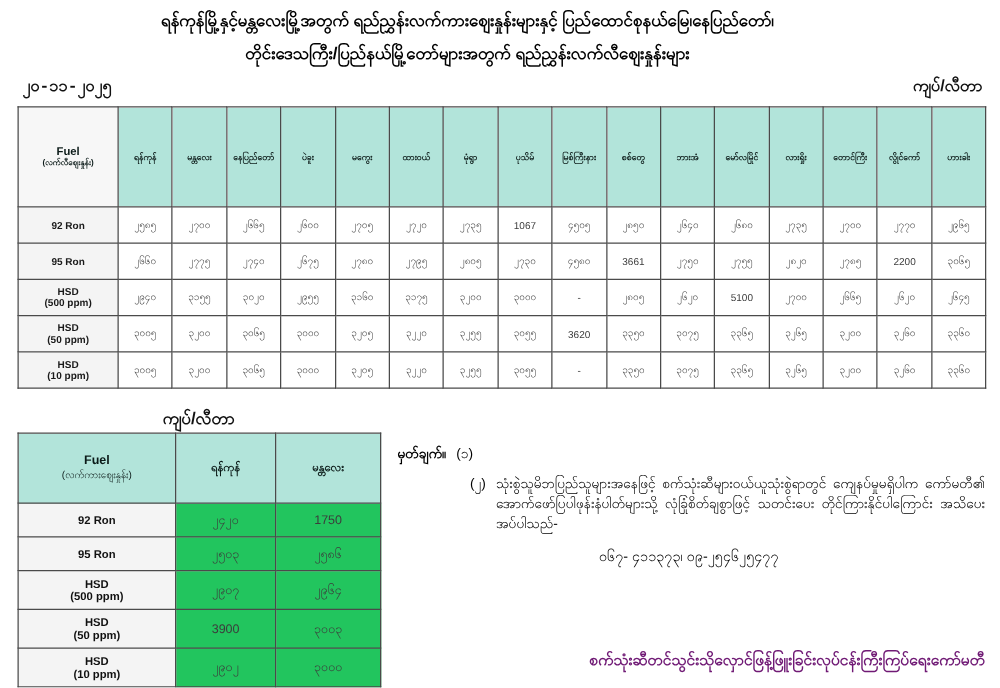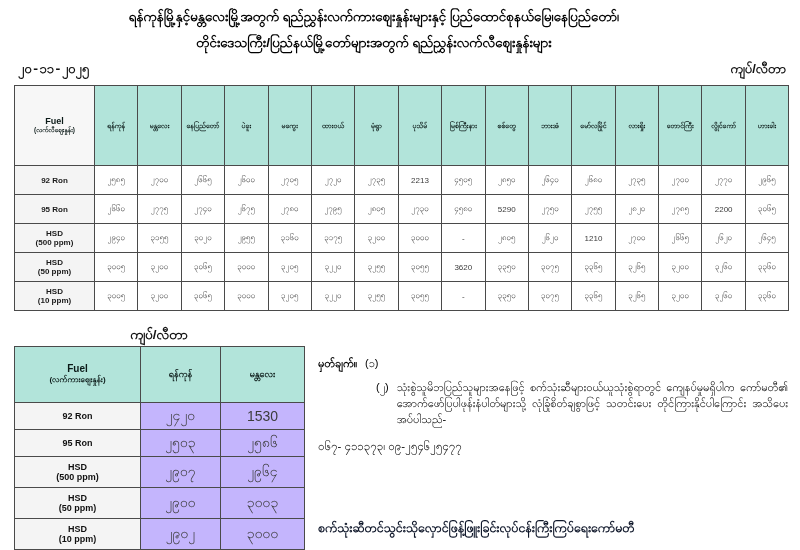--- a/index.html
+++ b/index.html
@@ -48,42 +48,42 @@
   #wholesale-table{
     position:absolute;left:14px;top:346px;width:290px;
     border-collapse:collapse;table-layout:fixed;
   }
   #wholesale-table td,#wholesale-table th{
     border:1.5px solid #4a4a4a;text-align:center;vertical-align:middle;padding:0;
   }
   #wholesale-table th{background:#b2e4da;font-size:9px;font-weight:bold;color:#0b1a18;}
   #wholesale-table th.fuelhead{font-size:10px;}
   #wholesale-table .fuel-en{font-size:10px;font-weight:bold;}
-  #wholesale-table .fuel-sub{font-size:8px;font-weight:bold;}
+  #wholesale-table .fuel-sub{font-size:8px;font-weight:normal;}
   #wholesale-table tr.hdr{height:56px;}
   #wholesale-table tr.r2{height:27px;}
   #wholesale-table tr.r3{height:31px;}
   #wholesale-table td.rowlabel{background:#f4f4f4;font-weight:bold;font-size:9px;}
-  #wholesale-table td.val{background:#c4b5fd;font-size:14px;color:#3c3c3c;}
+  #wholesale-table td.val{background:#22c55e;font-size:10px;color:#3c3c3c;}
 
   
   #notes{
     position:absolute;left:318px;top:356px;width:470px;
     font-size:11px;line-height:1.45;color:#000;
   }
   .noteline{display:flex;margin-bottom:8px;}
   .note-head{font-weight:bold;white-space:nowrap;margin-right:8px;}
   .note-num{white-space:nowrap;margin-right:8px;}
   .note-body{text-align:justify;}
   .phone{
-    text-align:left;font-size:11.5px;margin-top:10px;padding-right:4px;color:#000;
+    text-align:center;font-size:11.5px;margin-top:10px;padding-right:4px;color:#000;
   }
   #committee{
-    position:absolute;left:318px;top:520px;width:470px;text-align:left;
-    font-weight:bold;font-size:12.5px;color:#0f172a;
+    position:absolute;left:318px;top:520px;width:470px;text-align:right;
+    font-weight:bold;font-size:12.5px;color:#701a75;
   }
 </style>
 </head>
 <body>
 
 <div class="title" id="title1">ရန်ကုန်မြို့နှင့်မန္တလေးမြို့အတွက် ရည်ညွှန်းလက်ကားဈေးနှုန်းများနှင့် ပြည်ထောင်စုနယ်မြေ၊နေပြည်တော်၊</div>
 <div class="title" id="title2">တိုင်းဒေသကြီး/ပြည်နယ်မြို့တော်များအတွက် ရည်ညွှန်းလက်လီဈေးနှုန်းများ</div>
 
 <div class="daterow">
   <span id="date">၂၀-၁၁-၂၀၂၅</span>
@@ -139,21 +139,21 @@
         <td class="rowlabel">
           <div>92 Ron</div>
         </td>
         <td class="val">၂၅၈၅</td>
         <td class="val">၂၇၀၀</td>
         <td class="val">၂၆၆၅</td>
         <td class="val">၂၆၀၀</td>
         <td class="val">၂၇၀၅</td>
         <td class="val">၂၇၂၀</td>
         <td class="val">၂၇၃၅</td>
-        <td class="val">2213</td>
+        <td class="val">1067</td>
         <td class="val">၄၅၀၅</td>
         <td class="val">၂၈၅၀</td>
         <td class="val">၂၆၄၀</td>
         <td class="val">၂၆၈၀</td>
         <td class="val">၂၇၃၅</td>
         <td class="val">၂၇၀၀</td>
         <td class="val">၂၇၇၀</td>
         <td class="val">၂၉၆၅</td>
       </tr>
       <tr class="datarow">
@@ -162,21 +162,21 @@
         </td>
         <td class="val">၂၆၆၀</td>
         <td class="val">၂၇၇၅</td>
         <td class="val">၂၇၄၀</td>
         <td class="val">၂၆၇၅</td>
         <td class="val">၂၇၈၀</td>
         <td class="val">၂၇၉၅</td>
         <td class="val">၂၈၀၅</td>
         <td class="val">၂၇၃၀</td>
         <td class="val">၄၅၈၀</td>
-        <td class="val">5290</td>
+        <td class="val">3661</td>
         <td class="val">၂၇၅၀</td>
         <td class="val">၂၇၅၅</td>
         <td class="val">၂၈၂၀</td>
         <td class="val">၂၇၈၅</td>
         <td class="val">2200</td>
         <td class="val">၃၀၆၅</td>
       </tr>
       <tr class="datarow">
         <td class="rowlabel">
           <div>HSD</div>
@@ -186,21 +186,21 @@
         <td class="val">၃၁၅၅</td>
         <td class="val">၃၀၂၀</td>
         <td class="val">၂၉၅၅</td>
         <td class="val">၃၁၆၀</td>
         <td class="val">၃၁၇၅</td>
         <td class="val">၃၂၀၀</td>
         <td class="val">၃၀၀၀</td>
         <td class="val">-</td>
         <td class="val">၂၈၀၅</td>
         <td class="val">၂၆၂၀</td>
-        <td class="val">1210</td>
+        <td class="val">5100</td>
         <td class="val">၂၇၀၀</td>
         <td class="val">၂၆၆၅</td>
         <td class="val">၂၆၂၀</td>
         <td class="val">၂၆၄၅</td>
       </tr>
       <tr class="datarow">
         <td class="rowlabel">
           <div>HSD</div>
           <div>(50 ppm)</div>
         </td>
@@ -263,21 +263,21 @@
       <th>ရန်ကုန်</th>
       <th>မန္တလေး</th>
     </tr>
   </thead>
   <tbody id="wholesale-body">
       <tr class="r2">
         <td class="rowlabel">
           <div>92 Ron</div>
         </td>
         <td class="val">၂၄၂၀</td>
-        <td class="val">1530</td>
+        <td class="val">1750</td>
       </tr>
       <tr class="r2">
         <td class="rowlabel">
           <div>95 Ron</div>
         </td>
         <td class="val">၂၅၀၃</td>
         <td class="val">၂၅၈၆</td>
       </tr>
       <tr class="r3">
         <td class="rowlabel">
@@ -285,21 +285,21 @@
           <div>(500 ppm)</div>
         </td>
         <td class="val">၂၉၀၇</td>
         <td class="val">၂၉၆၄</td>
       </tr>
       <tr class="r3">
         <td class="rowlabel">
           <div>HSD</div>
           <div>(50 ppm)</div>
         </td>
-        <td class="val">၂၉၀၀</td>
+        <td class="val">3900</td>
         <td class="val">၃၀၀၃</td>
       </tr>
       <tr class="r3">
         <td class="rowlabel">
           <div>HSD</div>
           <div>(10 ppm)</div>
         </td>
         <td class="val">၂၉၀၂</td>
         <td class="val">၃၀၀၀</td>
       </tr>

